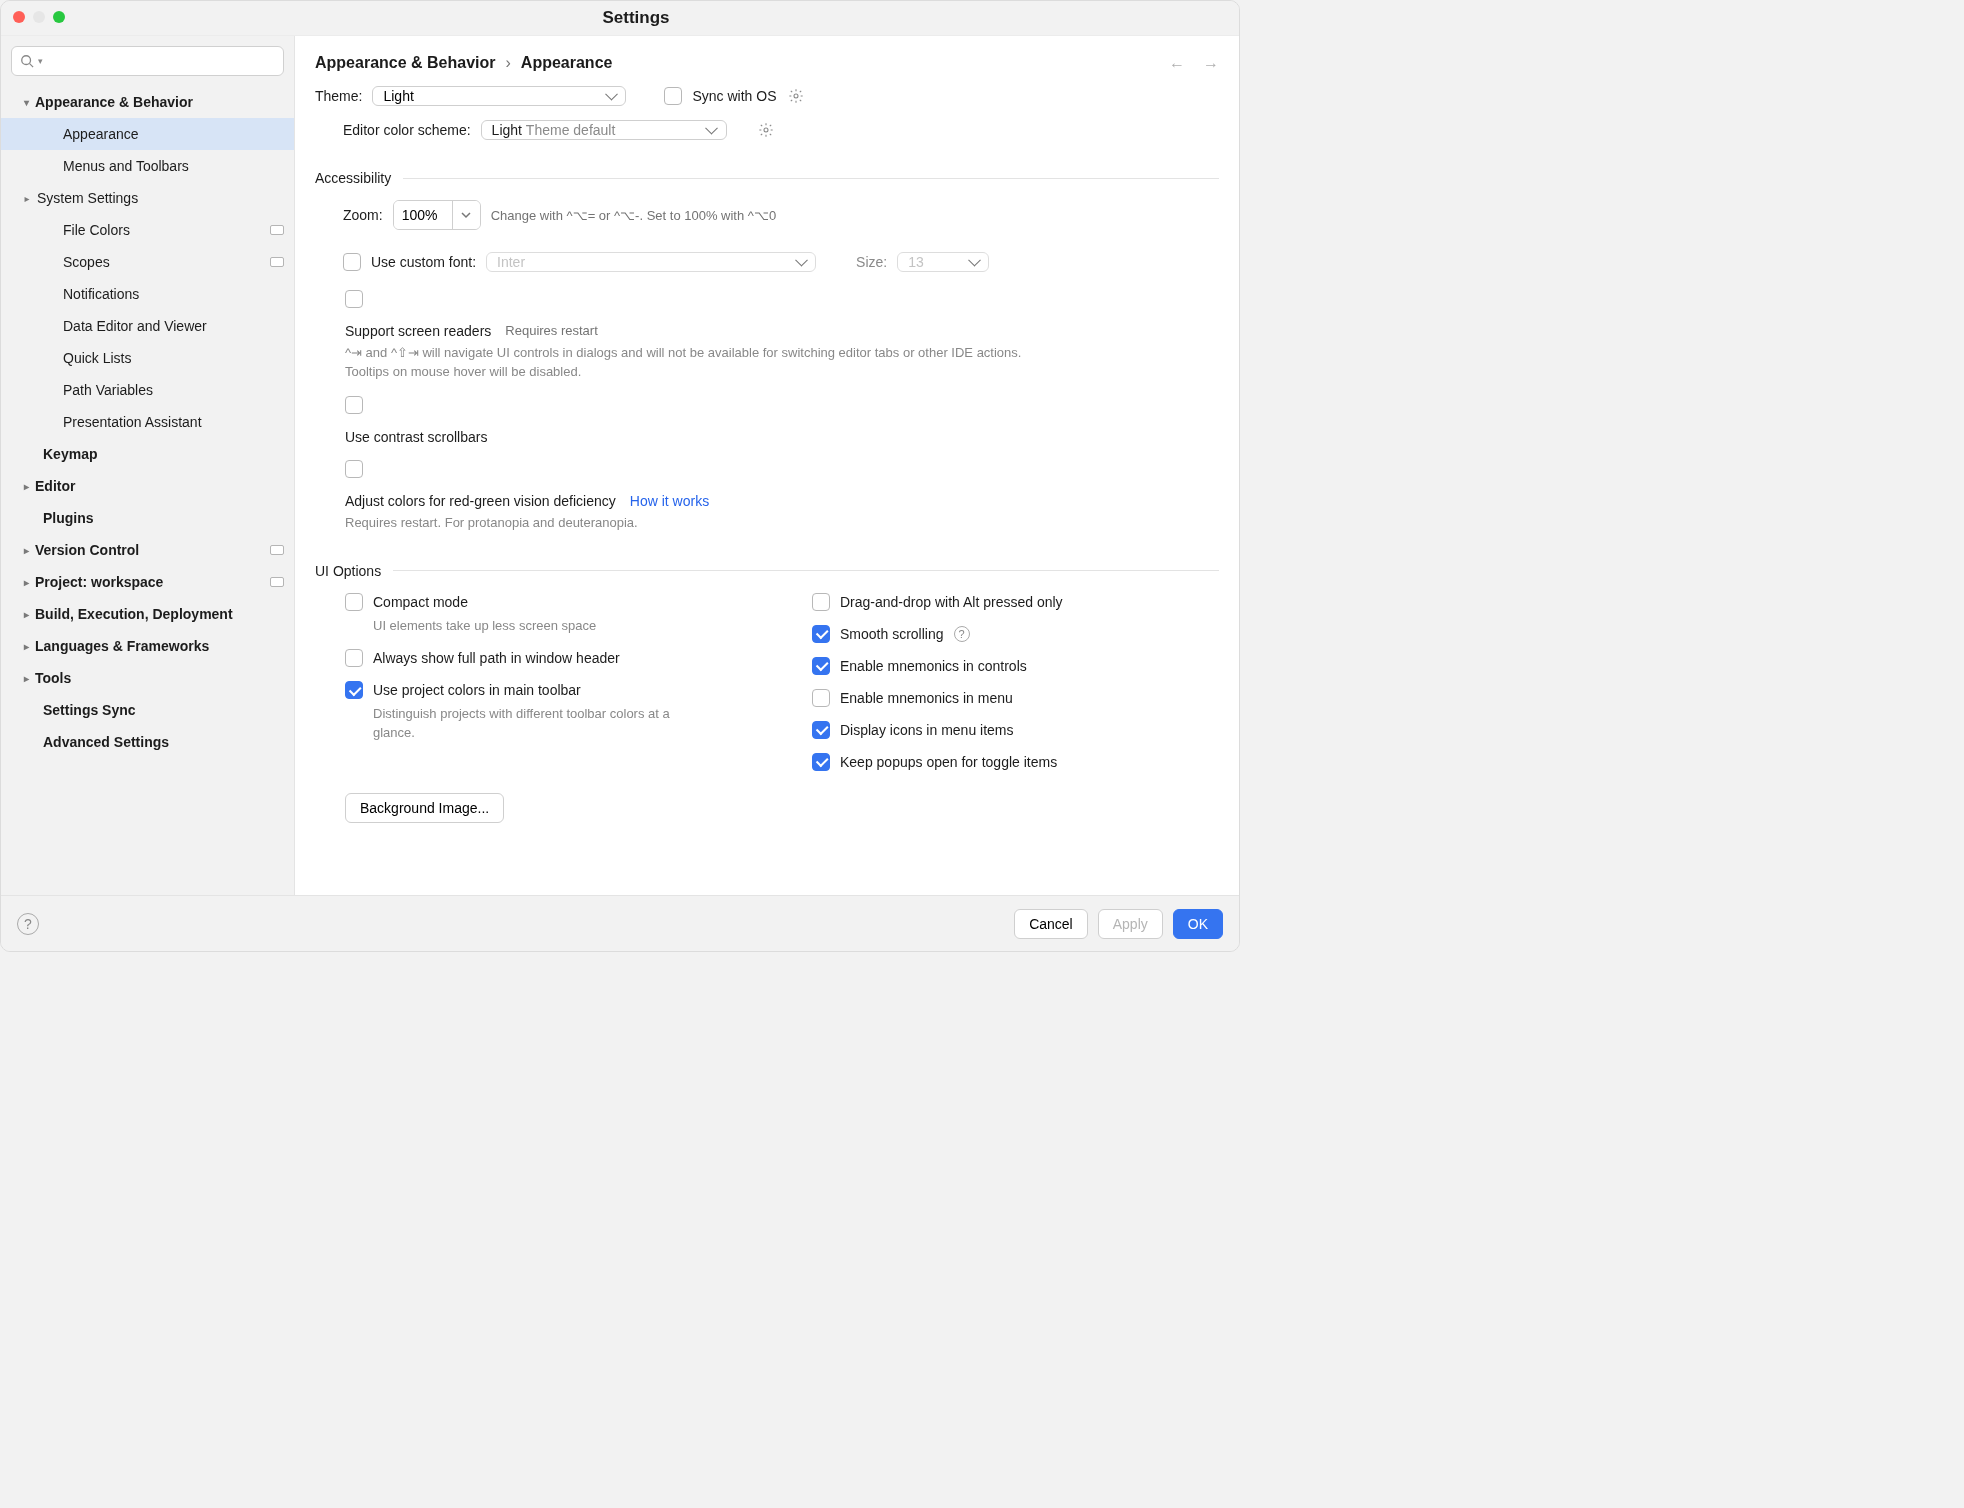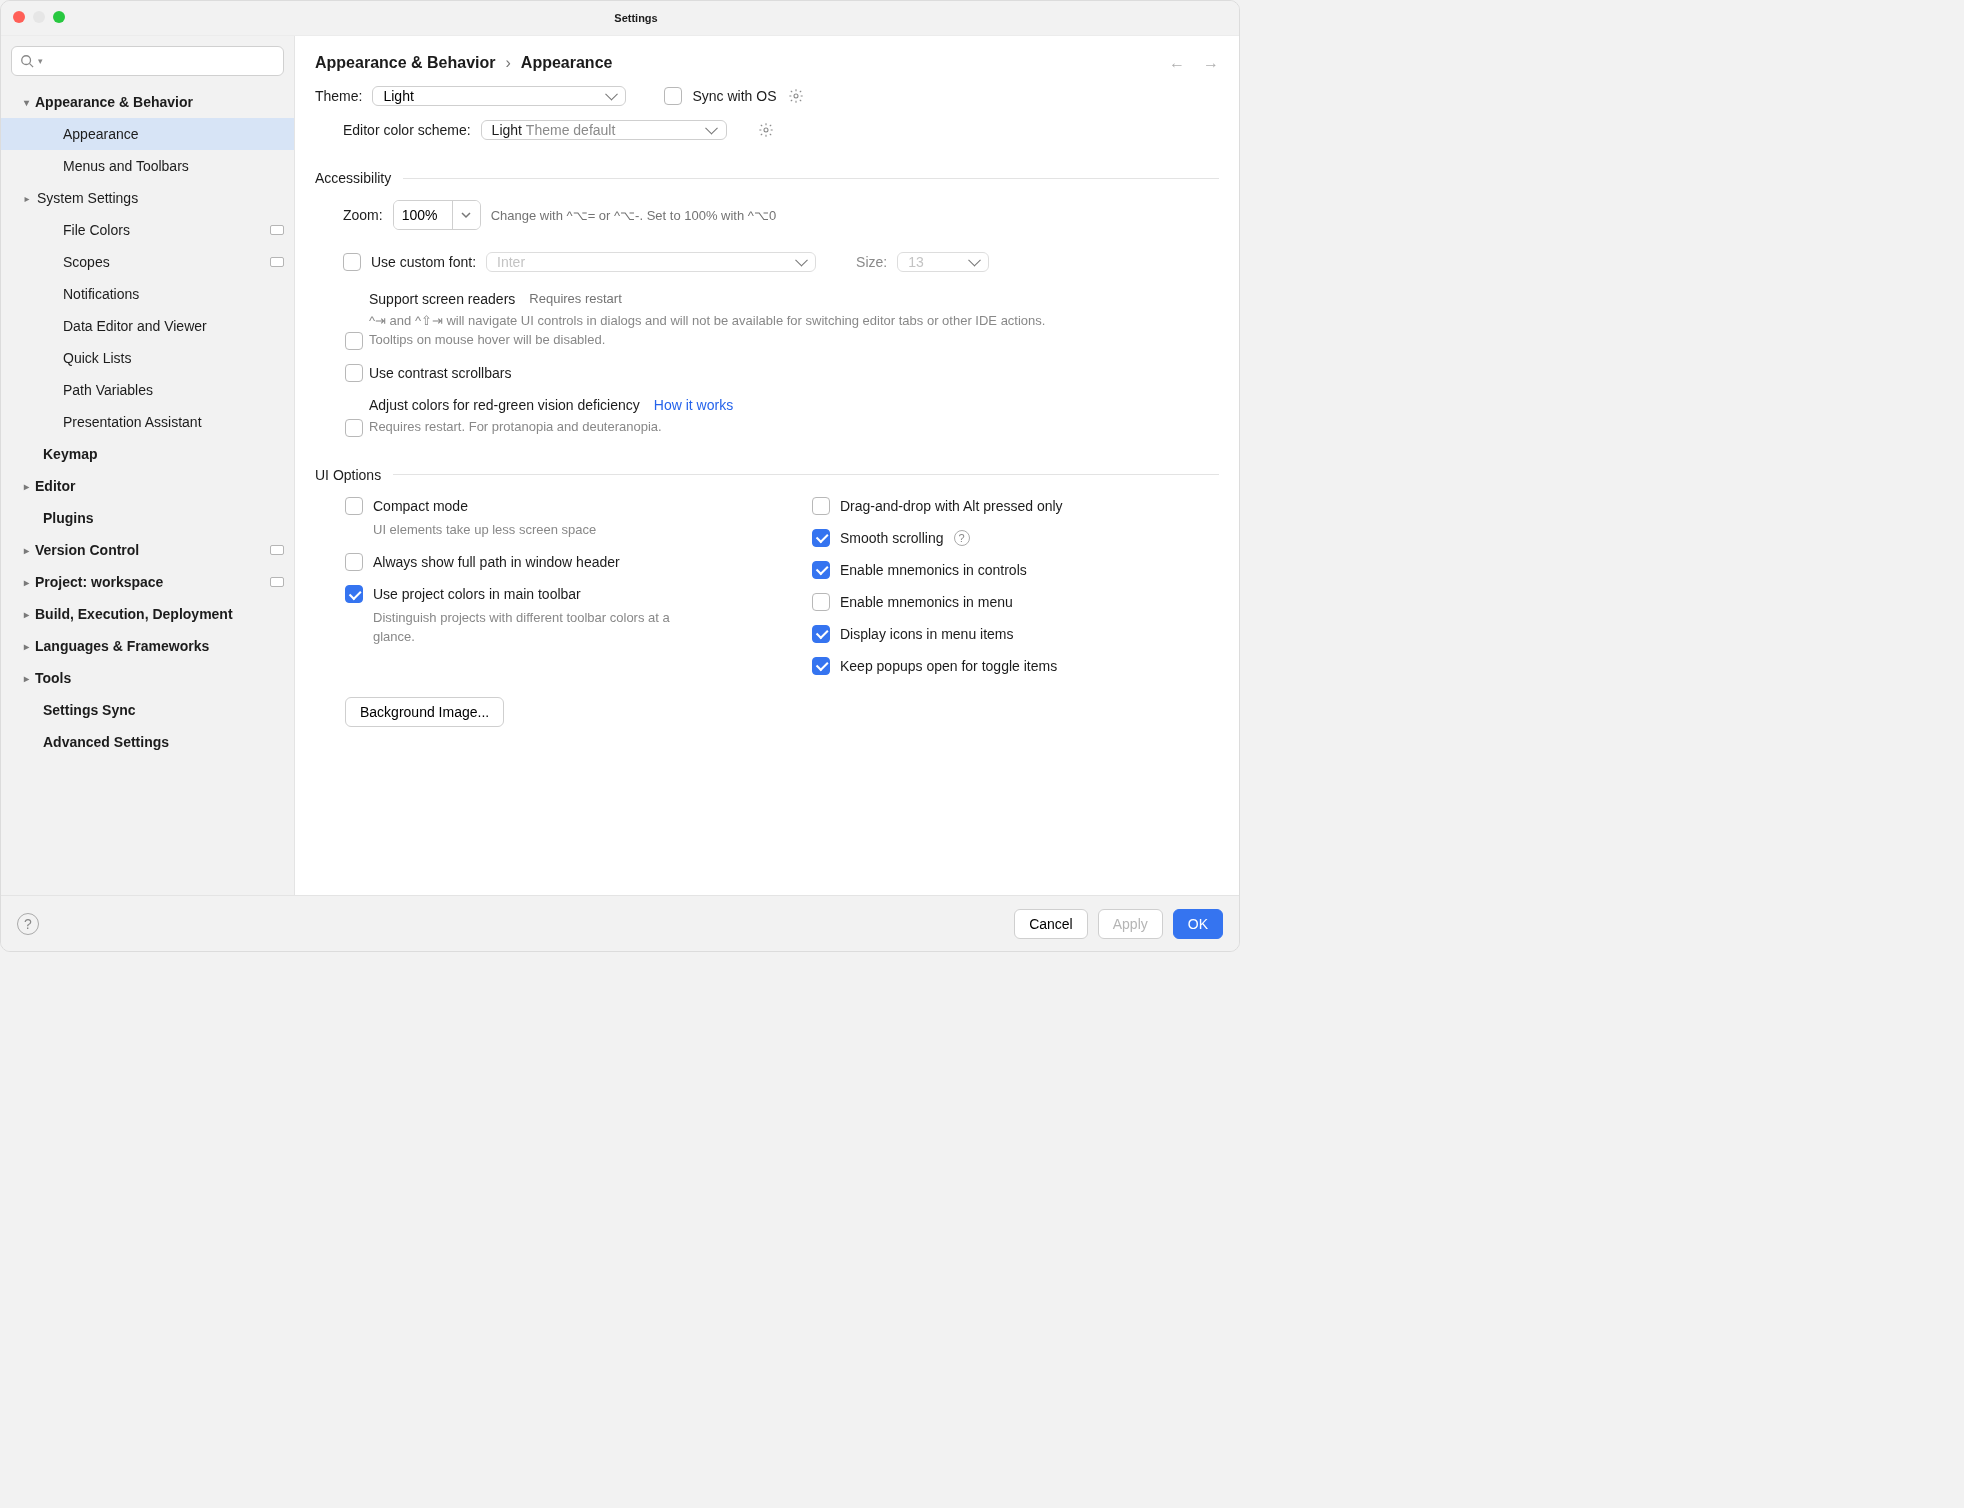--- a/index.html
+++ b/index.html
@@ -36,21 +36,21 @@
     display: flex; gap: 8px;
   }
   .traffic .dot {
     width: 12px; height: 12px; border-radius: 50%;
   }
   .dot.red { background: #ff5f57; }
   .dot.yellow { background: #e6e6e6; }
   .dot.green { background: #28c840; }
   .title {
     font-weight: 600;
-    font-size: 11px;
+    font-size: 17px;
     margin-left: 32px;
   }
   .body {
     flex: 1;
     display: flex;
     min-height: 0;
     border-top: 1px solid #ececec;
   }
   .sidebar {
     width: 294px;
@@ -235,23 +235,24 @@
     background: #fff;
     display: flex;
     align-items: center;
     justify-content: center;
     color: #777;
   }
   .hint { font-size: 13px; color: #737373; }
   .hint-small { font-size: 13px; color: #888; line-height: 1.45; }
   .check-row {
     display: flex;
-    align-items: flex-end;
-    gap: 6px;
+    align-items: flex-start;
+    gap: 14px;
     margin-bottom: 8px;
+    flex-direction: column;
   }
   .check-row .text {
     display: flex;
     flex-direction: column;
     gap: 4px;
   }
   .check-row .text .primary { font-size: 14px; line-height: 18px; display: flex; align-items: center; gap: 14px; }
   .link { color: #2563eb; }
   .two-col {
     display: flex;

